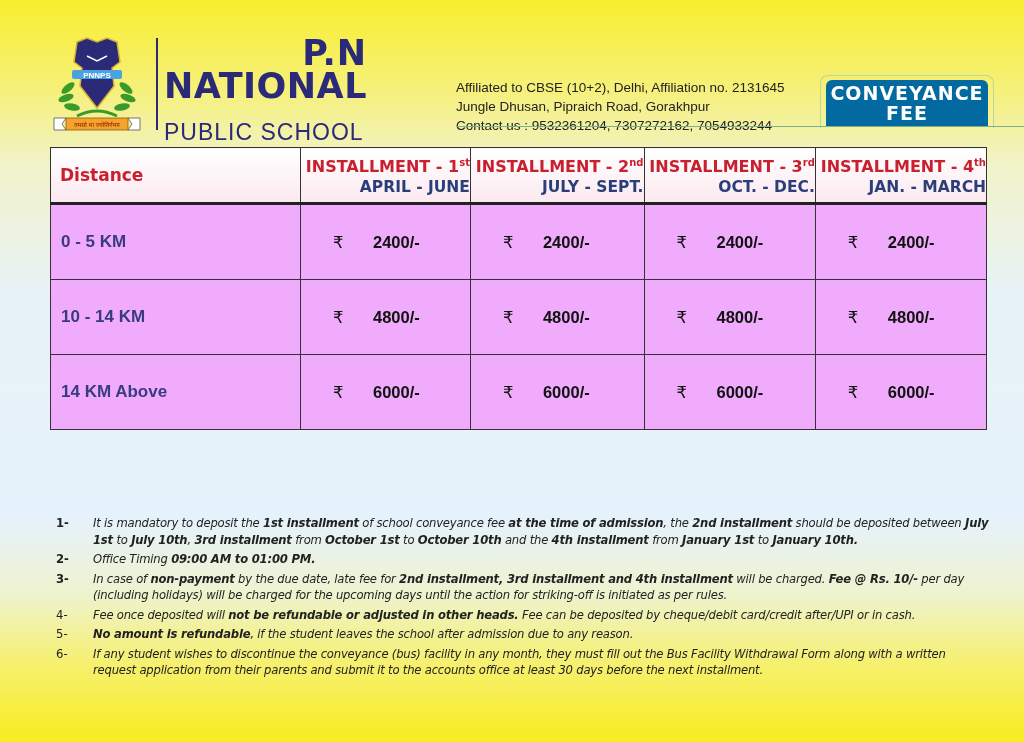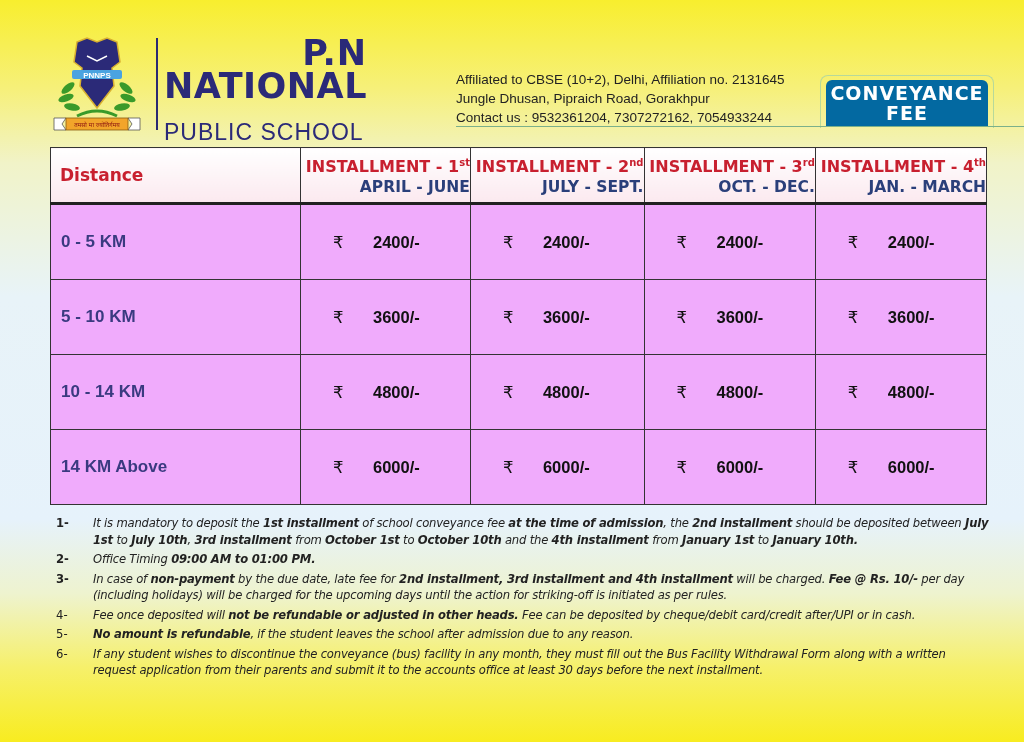--- a/index.html
+++ b/index.html
@@ -7,21 +7,21 @@
     width:1024px; height:742px; overflow:hidden; position:relative;
     font-family:"Liberation Sans", sans-serif;
     background: linear-gradient(180deg, #f8ee2e 0%, #f6f07a 12%, #f1f3c8 22%, #e8f3f8 40%, #e6f2fb 70%, #eef3cf 80%, #f6f06a 90%, #f8ec20 100%);
   }
   .logo { position:absolute; left:52px; top:36px; width:90px; height:96px; }
   .vbar { position:absolute; left:156px; top:38px; width:2px; height:92px; background:#2b2a72; }
   .school-name { position:absolute; left:164px; top:36px; color:#2b2a78; line-height:1; }
   .school-name .l1 { font-weight:bold; font-size:35px; letter-spacing:1px; font-family:"DejaVu Sans", sans-serif;text-align:right; }
   .school-name .l2 { font-weight:bold; font-size:35px; letter-spacing:0.5px; font-family:"DejaVu Sans", sans-serif; margin-top:-2px; }
   .school-name .l3 { font-size:23px; letter-spacing:1px; margin-top:17px; }
-  .info { position:absolute; left:456px; top:70px; font-size:13.5px; color:#222; line-height:19px; }
+  .info { position:absolute; left:456px; top:78px; font-size:13.5px; color:#222; line-height:19px; }
   .badge-wrap { position:absolute; left:820px; top:75px; width:172px; height:52px; border:1px solid #b7d99a; border-bottom:none; border-radius:8px 8px 0 0; }
   .badge { position:absolute; left:826px; top:80px; width:162px; height:47px; background:#0369a1; border-radius:6px 6px 0 0; color:#fff; font-weight:bold; font-size:19px; text-align:center; line-height:20px; padding-top:3px; box-sizing:border-box; letter-spacing:1px; font-family:"DejaVu Sans", sans-serif; }
   .hline { position:absolute; left:456px; top:126px; width:568px; height:1px; background:#7bb08a; }
 
   table.fee { position:absolute; left:50px; top:147px; width:937px; border-collapse:collapse; background:#f0abfc; }
   table.fee td, table.fee th { border:1px solid #333; padding:0; }
   table.fee thead th { height:54px; background:linear-gradient(180deg,#fff 0%,#fbe9ef 100%); border-bottom:3px solid #222; text-align:right; vertical-align:middle; }
   table.fee thead th.dist { text-align:left; padding-left:9px; color:#c8202f; font-size:17px; font-family:"DejaVu Sans", sans-serif; font-weight:bold; width:240px; }
   .inst { color:#c8202f; font-weight:bold; font-size:16px; font-family:"DejaVu Sans", sans-serif; line-height:20px; white-space:nowrap; }
   .inst sup { font-size:10px; }
@@ -105,27 +105,20 @@
   </thead>
   <tbody id="fee-body">
       <tr>
         <td class="dcell">0 - 5 KM</td>
         <td class="amt"><span class="rs">₹</span><span>2400/-</span></td>
         <td class="amt"><span class="rs">₹</span><span>2400/-</span></td>
         <td class="amt"><span class="rs">₹</span><span>2400/-</span></td>
         <td class="amt"><span class="rs">₹</span><span>2400/-</span></td>
       </tr>
       <tr>
-        <td class="dcell">5 - 10 KM</td>
-        <td class="amt"><span class="rs">₹</span><span>3600/-</span></td>
-        <td class="amt"><span class="rs">₹</span><span>3600/-</span></td>
-        <td class="amt"><span class="rs">₹</span><span>3600/-</span></td>
-        <td class="amt"><span class="rs">₹</span><span>3600/-</span></td>
-      </tr>
-      <tr>
         <td class="dcell">10 - 14 KM</td>
         <td class="amt"><span class="rs">₹</span><span>4800/-</span></td>
         <td class="amt"><span class="rs">₹</span><span>4800/-</span></td>
         <td class="amt"><span class="rs">₹</span><span>4800/-</span></td>
         <td class="amt"><span class="rs">₹</span><span>4800/-</span></td>
       </tr>
       <tr>
         <td class="dcell">14 KM Above</td>
         <td class="amt"><span class="rs">₹</span><span>6000/-</span></td>
         <td class="amt"><span class="rs">₹</span><span>6000/-</span></td>

